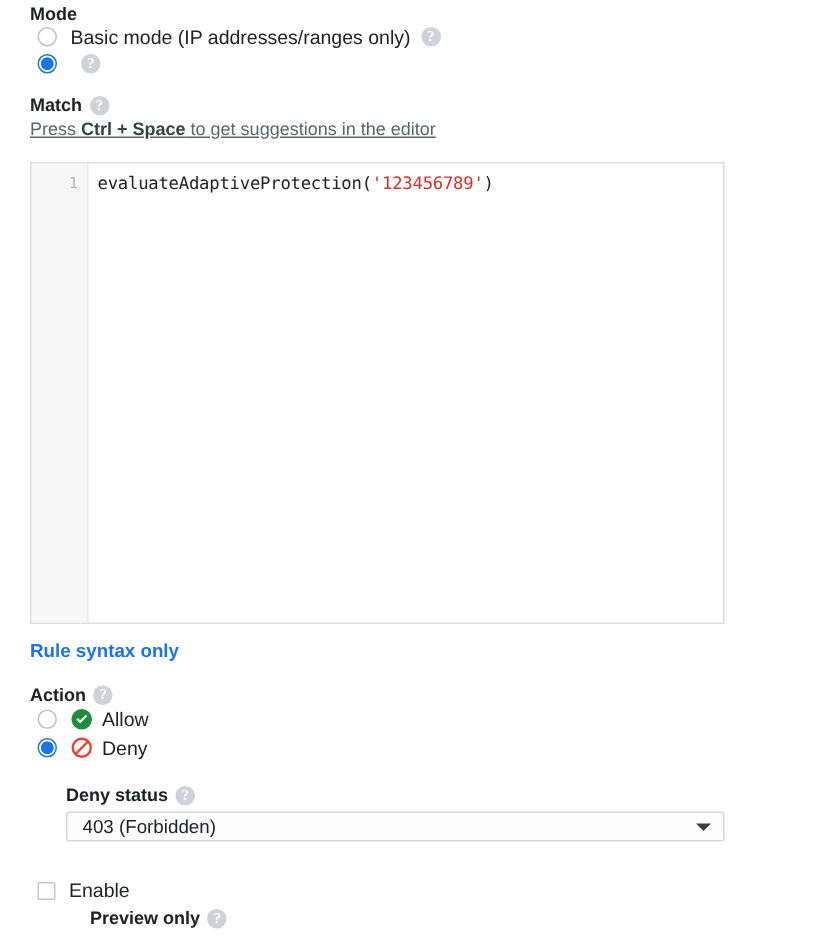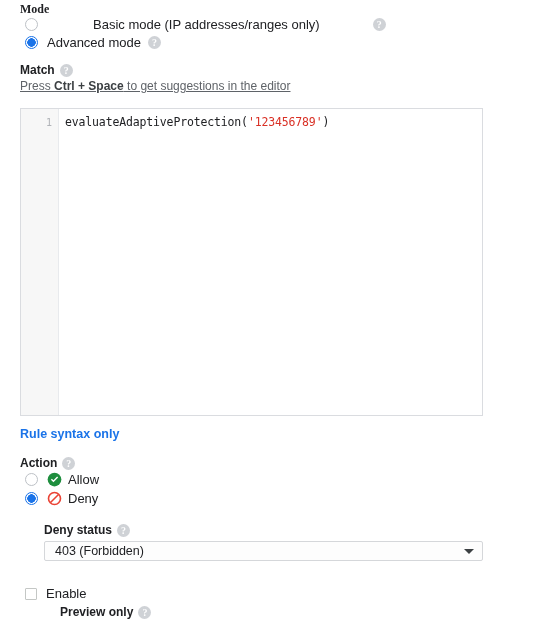--- a/index.html
+++ b/index.html
@@ -183,33 +183,32 @@
     border-top: 5px solid #3c4043;
     flex: 0 0 auto;
   }
 
   
   .abs { position: absolute; }
 </style>
 </head>
 <body>
 
-<div class="abs section-label" style="left:20px; top:2px;font-family:Liberation Serif, serif;">
+<div class="abs section-label" style="left:20px; top:2px;">
   <span>Mode</span>
 </div>
 
-<div class="abs radio-row" style="left:20px; top:15px;gap:46px;">
+<div class="abs radio-row" style="left:20px; top:15px;">
   <span class="radio"></span>
   <span class="radio-label">Basic mode (IP addresses/ranges only)</span>
   <span class="help-icon">?</span>
 </div>
 
 <div class="abs radio-row" style="left:20px; top:33px;">
   <span class="radio checked"></span>
-  <span class="radio-label">Advanced mode</span>
   <span class="help-icon">?</span>
 </div>
 
 <div class="abs section-label" style="left:20px; top:63px;">
   <span>Match</span>
   <span class="help-icon">?</span>
 </div>
 
 <div class="abs helper-text" style="left:20px; top:78px;text-decoration:underline;">
   <span>Press </span><b>Ctrl + Space</b><span> to get suggestions in the editor</span>

